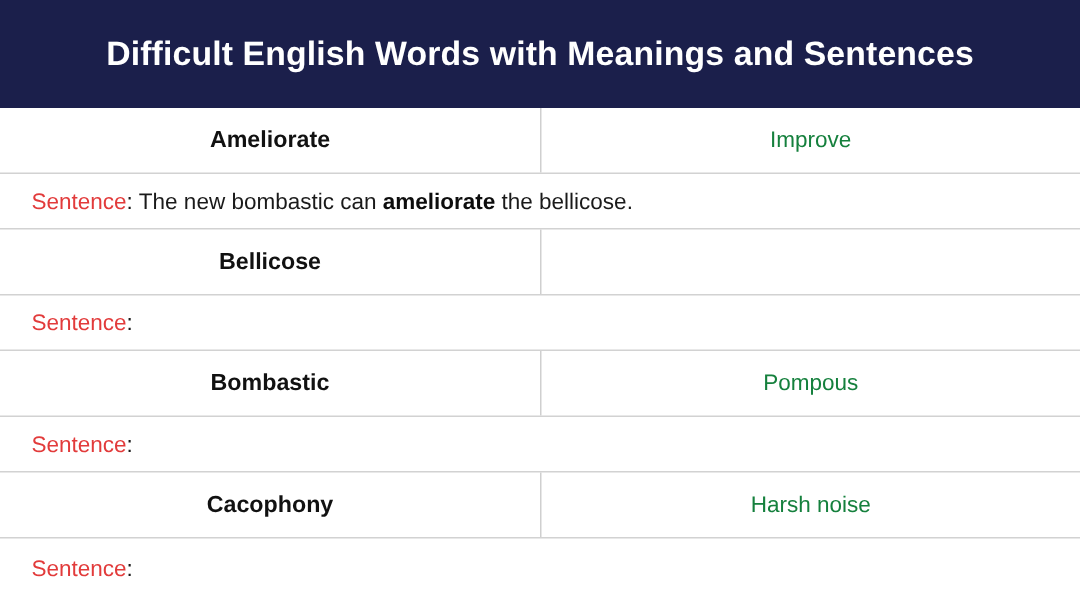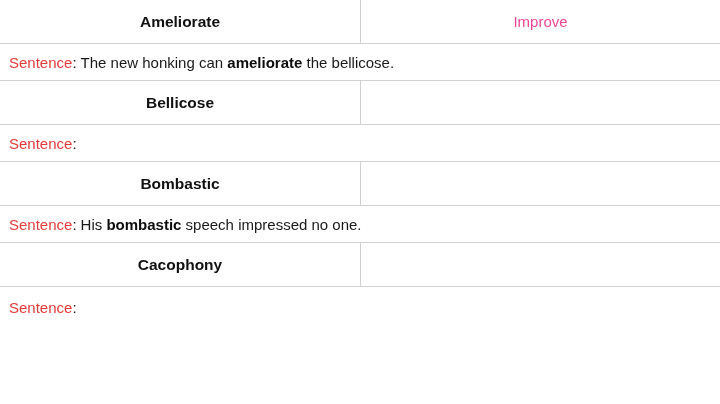--- a/index.html
+++ b/index.html
@@ -67,30 +67,30 @@
     width: 361px;
     border-right: 1px solid #cfcfcf;
     font-size: 15.5px;
     font-weight: bold;
     color: #111111;
   }
   .cell-meaning {
     width: 359px;
     font-size: 15px;
     font-weight: normal;
-    color: #ec4899;
+    color: #15803d;
   }
 
   .sentence-row {
     display: flex;
     align-items: center;
     width: 720px;
     height: 37px;
     border-bottom: 1px solid #d2d2d2;
-    padding-left: 9px;
+    padding-left: 21px;
     box-sizing: border-box;
     font-size: 15px;
     color: #1a1a1a;
     white-space: nowrap;
   }
   .sentence-row.last {
     border-bottom: none;
     height: 40px;
   }
   .sentence-label {
@@ -107,55 +107,59 @@
     font-weight: bold;
     color: #0d0d0d;
   }
   .sp { display: inline-block; width: 4px; }
 </style>
 </head>
 <body>
 
 <div class="page">
 
+  <div class="title-bar">
+    <div class="title-text">Difficult English Words with Meanings and Sentences</div>
+  </div>
 
   <div class="table">
 
     <div class="pair-row">
       <div class="cell cell-word">Ameliorate</div>
       <div class="cell cell-meaning">Improve</div>
     </div>
     <div class="sentence-row">
       <span class="sentence-label">Sentence</span>
         <span class="sentence-colon">:</span>
         <span class="sp"></span>
-        <span class="sentence-body"><span>The new honking can </span><b>ameliorate</b><span> the bellicose.</span></span>
+        <span class="sentence-body"><span>The new bombastic can </span><b>ameliorate</b><span> the bellicose.</span></span>
     </div>
 
     <div class="pair-row">
       <div class="cell cell-word">Bellicose</div>
     </div>
     <div class="sentence-row">
       <span class="sentence-label">Sentence</span>
         <span class="sentence-colon">:</span>
         <span class="sp"></span>
     </div>
 
     <div class="pair-row">
       <div class="cell cell-word">Bombastic</div>
+      <div class="cell cell-meaning">Pompous</div>
     </div>
     <div class="sentence-row">
       <span class="sentence-label">Sentence</span>
         <span class="sentence-colon">:</span>
         <span class="sp"></span>
-        <span class="sentence-body"><span>His </span><b>bombastic</b><span> speech impressed no one.</span></span>
     </div>
 
     <div class="pair-row">
       <div class="cell cell-word">Cacophony</div>
+      <div class="cell cell-meaning">Harsh noise</div>
     </div>
     <div class="sentence-row last">
       <span class="sentence-label">Sentence</span>
         <span class="sentence-colon">:</span>
         <span class="sp"></span>
     </div>
 
   </div>
 </div>
 

